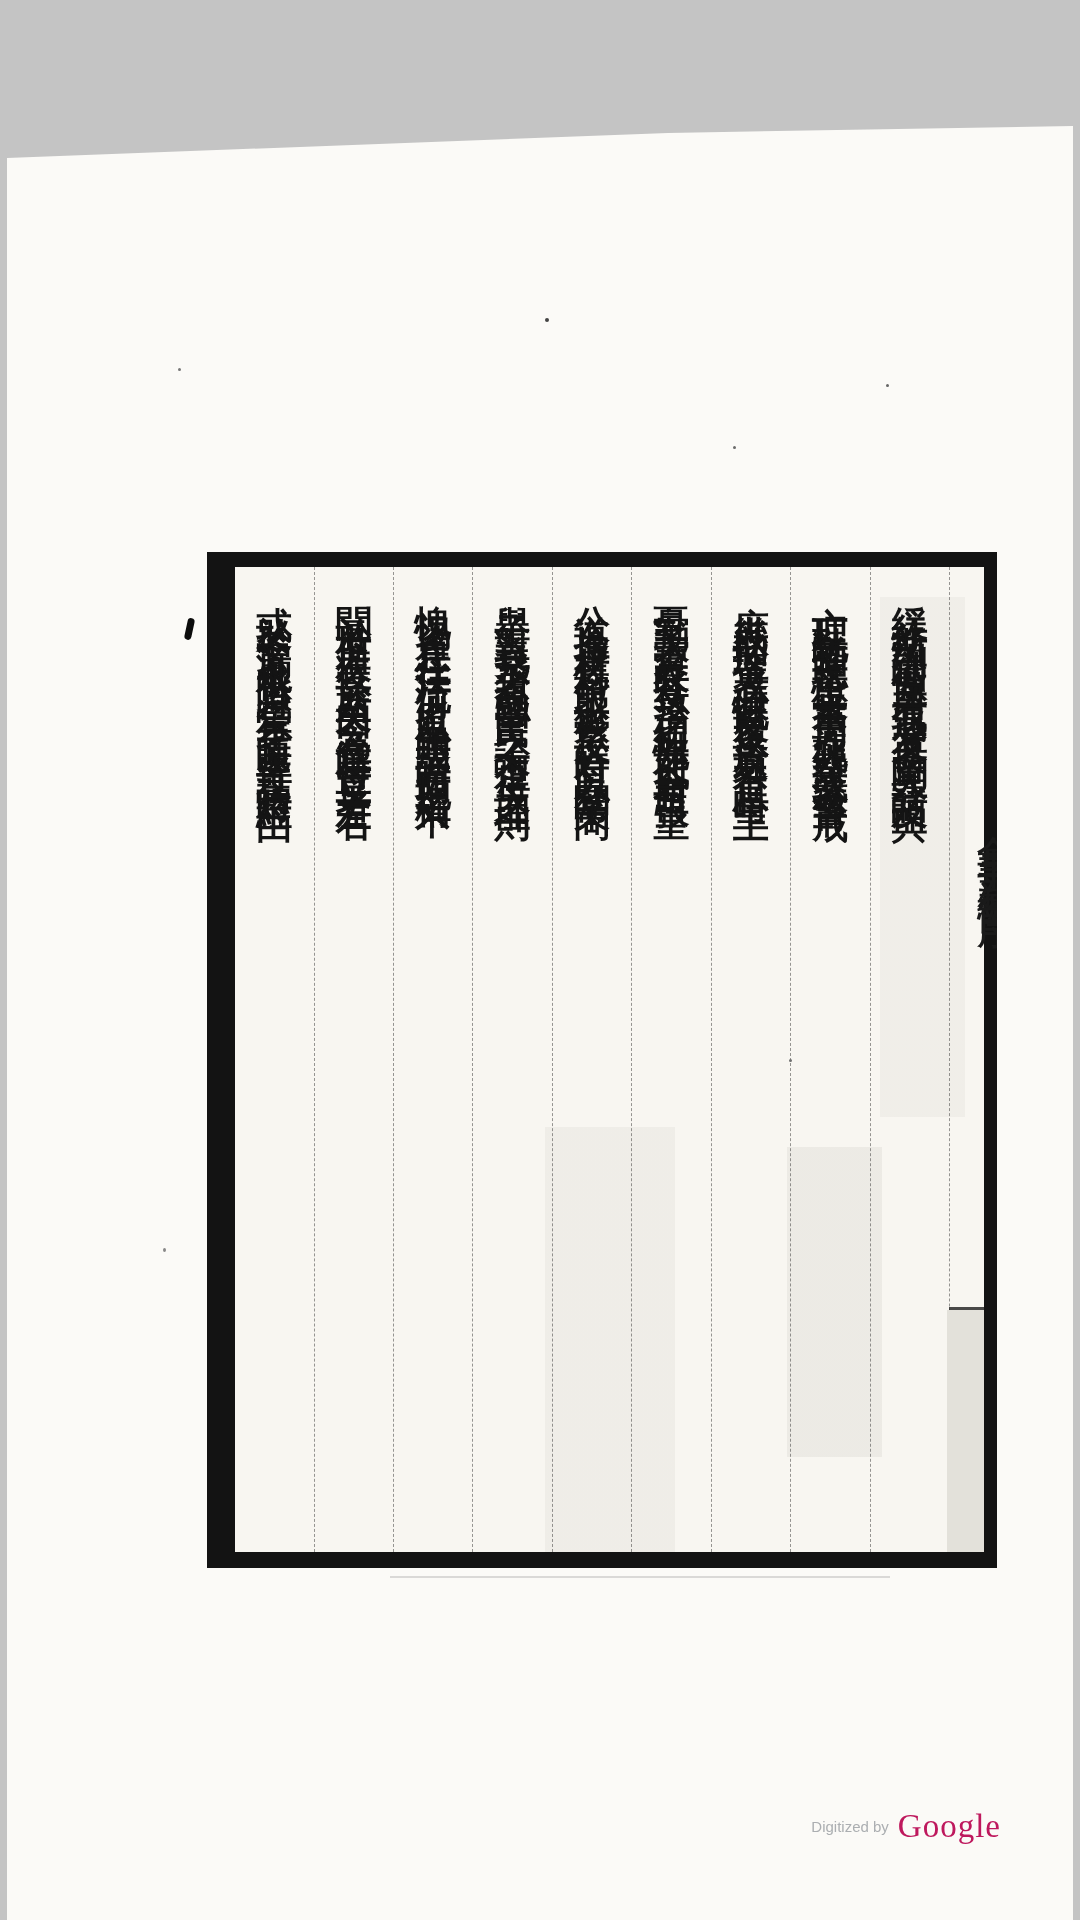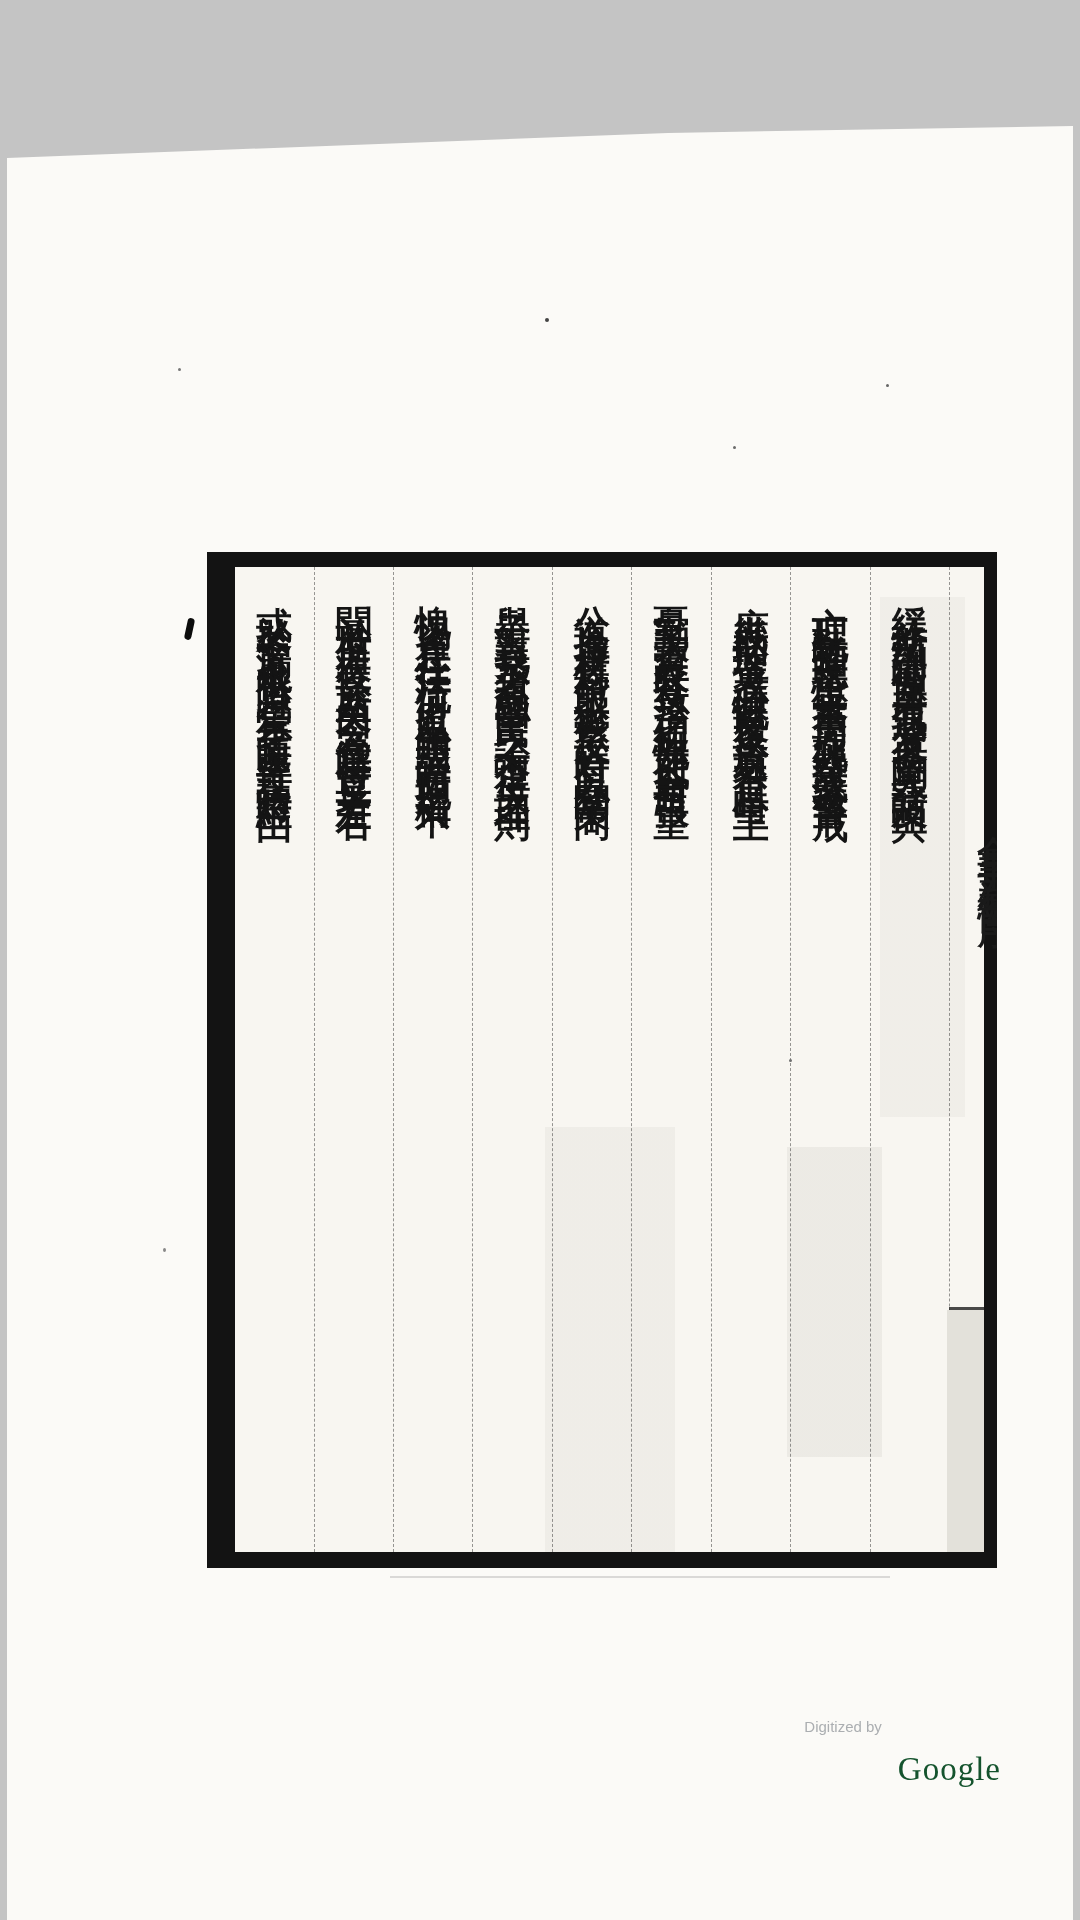--- a/index.html
+++ b/index.html
@@ -76,28 +76,28 @@
   }
   .speck{position:absolute;border-radius:50%;background:#555;}
   .s1{left:538px;top:192px;width:4px;height:4px;background:#444;}
   .s2{left:879px;top:258px;width:3px;height:3px;background:#666;}
   .s3{left:171px;top:242px;width:3px;height:3px;background:#777;}
   .s4{left:726px;top:320px;width:3px;height:3px;background:#6a6a6a;}
   .s5{left:782px;top:933px;width:3px;height:3px;background:#707070;}
   .s6{left:156px;top:1122px;width:3px;height:4px;background:#888;}
   
   #watermark{
-    position:absolute;right:72px;top:1592px;
-    display:flex;align-items:flex-start;gap:16px;
+    position:absolute;right:72px;top:1682px;
+    display:flex;align-items:center;gap:9px;
     font-family:"Liberation Sans","DejaVu Sans",sans-serif;
   }
   .wm-prefix{font-size:15px;color:#abaeb1;}
   .wm-brand{
     font-family:"Liberation Serif","DejaVu Serif",serif;
-    font-size:33px;color:#14532d;letter-spacing:1px;margin-top:33px;
+    font-size:33px;color:#be185d;letter-spacing:1px;
   }
   
   #left-sliver{position:absolute;left:0;top:126px;width:7px;height:1794px;background:#c4c4c4;}
 </style>
 </head>
 <body>
 
 <div id="page">
 
   <div id="frame">

